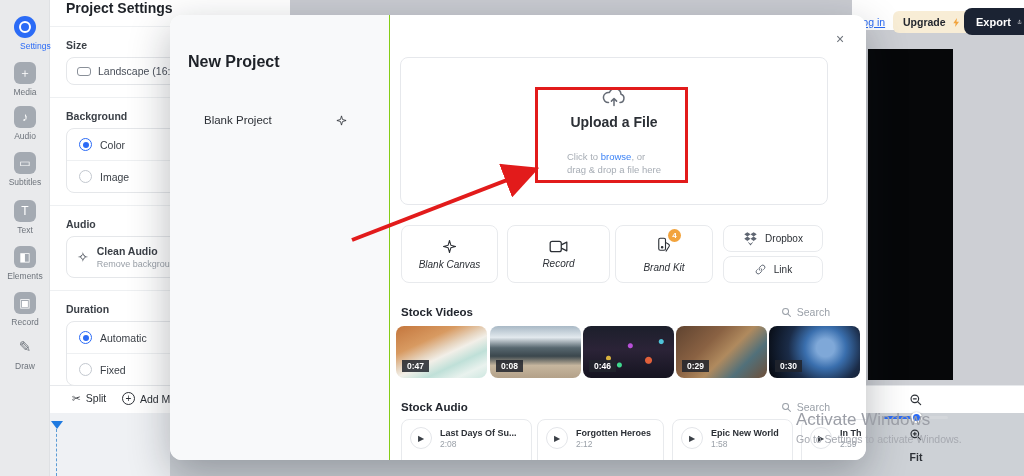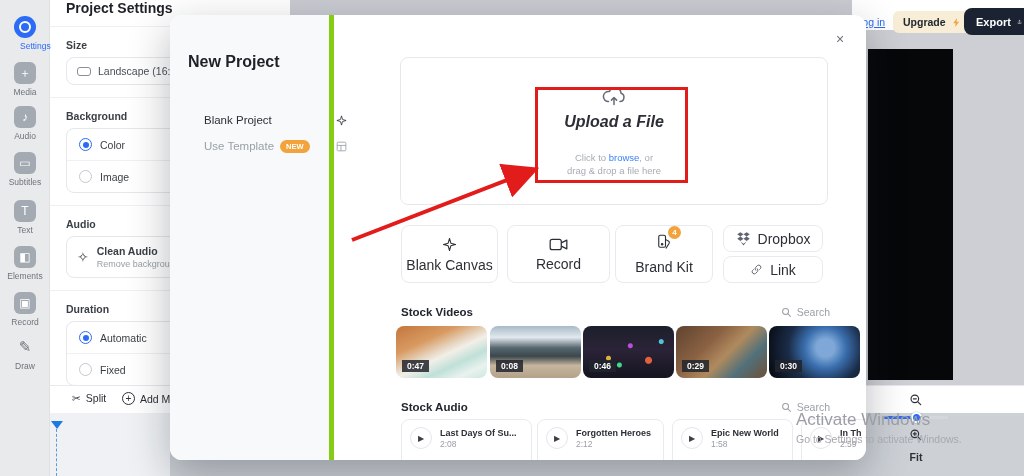--- a/index.html
+++ b/index.html
@@ -59,39 +59,39 @@
   .login-link { position:absolute; left:860px; top:16px; font-size:10.5px; color:#2b6bf6; text-decoration:underline; cursor:pointer; z-index:4; }
   .upgrade-btn { position:absolute; left:893px; top:11px; height:22px; background:#f8edd6; border-radius:6px; display:flex; align-items:center; gap:5px; padding:0 10px; font-size:10.5px; font-weight:bold; color:#22262e; cursor:pointer; z-index:4; }
   .export-btn { position:absolute; left:964px; top:8px; height:27px; width:70px; background:#1b2333; border-radius:8px 0 0 8px; display:flex; align-items:center; gap:6px; padding:0 12px; font-size:11px; font-weight:bold; color:#ffffff; cursor:pointer; z-index:4; }
 
   
   .playhead-tri { left:51px; top:421px; width:0; height:0; border-left:6px solid transparent; border-right:6px solid transparent; border-top:8px solid #1f7ae0; z-index:5; }
   .playhead-line { left:56px; top:429px; width:0; height:47px; border-left:1.5px dashed #5b9bd5; z-index:5; }
 
   
   .modal { left:170px; top:15px; width:696px; height:445px; background:#ffffff; border-radius:12px; box-shadow:0 14px 42px rgba(18,22,32,.30); overflow:hidden; z-index:10; }
-  .modal-left { position:absolute; left:0; top:0; width:164px; height:445px; background:#f8f9fa; border-right:5px solid #84cc16; }
+  .modal-left { position:absolute; left:0; top:0; width:220px; height:445px; background:#f8f9fa; border-right:1px solid #84cc16; }
   .modal-title { position:absolute; left:18px; top:38px; font-size:16px; font-weight:bold; color:#1e2228; }
   .mnav { position:absolute; left:0; width:196px; height:26px; display:flex; align-items:center; padding:0 18px; cursor:pointer; }
   .mnav .lbl { font-size:11.5px; color:#2c3036;margin-left:16px; }
   .mnav.dim .lbl { color:#9aa0a8; }
   .mnav .righto { margin-left:auto; }
   .new-badge { background:#f2a33c; color:#ffffff; font-size:7.5px; font-weight:bold; border-radius:8px; padding:2px 6px; margin-left:6px; }
   .modal-close { position:absolute; left:660px; top:14px; width:20px; height:20px; font-size:14px; color:#6d737b; text-align:center; line-height:20px; cursor:pointer; }
 
   .dropzone { position:absolute; left:230px; top:42px; width:428px; height:148px; border:1px solid #e6e8ec; border-radius:8px; background:#ffffff; display:flex; flex-direction:column; align-items:center; justify-content:center; cursor:pointer; }
-  .dz-title { font-size:16px; color:#2c3036; font-weight:bold; margin-top:6px;font-style:italic; }
-  .dz-sub { font-size:9.5px; color:#a7adb5; text-align:center; margin-top:20px; line-height:1.4; }
+  .dz-title { font-size:14px; color:#2c3036; font-weight:bold; margin-top:6px; }
+  .dz-sub { font-size:9.5px; color:#a7adb5; margin-top:20px; line-height:1.4; }
   .dz-sub .browse { color:#3b82f6; cursor:pointer; }
   .red-box { position:absolute; left:365px; top:72px; width:153px; height:96px; border:3px solid #e21b1b; z-index:6; pointer-events:none; }
   .red-arrow { position:absolute; left:170px; top:140px; z-index:6; pointer-events:none; }
 
   .action-card { position:absolute; top:210px; height:58px; border:1px solid #e8eaed; border-radius:8px; background:#fff; display:flex; flex-direction:column; align-items:center; justify-content:center; gap:4px; cursor:pointer; }
-  .action-card .alabel { font-size:14px; color:#2c3036; }
-  .mini-btn { position:absolute; height:27px; width:100px; border:1px solid #e8eaed; border-radius:8px; background:#fff; display:flex; align-items:center; justify-content:center; gap:7px; font-size:14px; color:#2c3036; cursor:pointer; }
+  .action-card .alabel { font-size:10px; color:#2c3036;font-style:italic; }
+  .mini-btn { position:absolute; height:27px; width:100px; border:1px solid #e8eaed; border-radius:8px; background:#fff; display:flex; align-items:center; justify-content:center; gap:7px; font-size:10px; color:#2c3036; cursor:pointer; }
   .bk-badge { position:absolute; top:-7px; right:-8px; background:#f2a33c; color:#fff; font-size:8px; font-weight:bold; border-radius:50%; width:13px; height:13px; line-height:13px; text-align:center; }
 
   .sec-label { position:absolute; font-size:11.5px; font-weight:bold; color:#22262e; }
   .search { position:absolute; display:flex; align-items:center; gap:5px; font-size:10.5px; color:#9aa0a8; cursor:pointer; }
 
   .thumb { position:absolute; top:311px; width:91px; height:52px; border-radius:8px; cursor:pointer; overflow:hidden; }
   .dur-badge { position:absolute; left:6px; bottom:6px; background:rgba(33,36,45,.85); color:#fff; font-size:8.5px; font-weight:bold; border-radius:0; padding:1px 5px; }
   .t1 { background:linear-gradient(155deg,#c4763d 0%,#d89a61 30%,#e6d3bd 46%,#f2efe8 55%,#bfe0d8 70%,#e9f2ee 85%,#cde7e0 100%); }
   .t2 { background:linear-gradient(180deg,#a9b9c6 0%,#e2e9ee 22%,#57676f 42%,#3b474d 58%,#c6b69e 76%,#b3a189 100%); }
   .t3 { background:radial-gradient(circle at 28% 62%,#d9b23e 0 2px,transparent 3px),radial-gradient(circle at 52% 38%,#b84fd8 0 2px,transparent 3px),radial-gradient(circle at 72% 66%,#e2603a 0 3px,transparent 4px),radial-gradient(circle at 86% 30%,#4fc3d8 0 2px,transparent 3px),radial-gradient(circle at 40% 75%,#3fd98e 0 2px,transparent 3px),linear-gradient(180deg,#1c1f2b 0%,#2b2337 45%,#151420 100%); }
@@ -247,28 +247,20 @@
   <div class="abs playhead-tri"></div>
   <div class="abs playhead-line"></div>
 
   <div class="abs modal">
     <div class="modal-left">
       <div class="modal-title">New Project</div>
       <div class="mnav" style="top:92px;">
         <span class="lbl">Blank Project</span>
         <svg class="righto" width="13" height="13" viewBox="0 0 24 24" fill="none" stroke="#2c3036" stroke-width="1.5" stroke-linejoin="round">
             <path d="M12 3.5l1.9 6.6 6.6 1.9-6.6 1.9L12 20.5l-1.9-6.6-6.6-1.9 6.6-1.9z"></path>
-          </svg>
-      </div>
-      <div class="mnav dim" style="top:118px;">
-        <span class="lbl">Use Template</span>
-        <span class="new-badge">NEW</span>
-        <svg class="righto" width="13" height="13" viewBox="0 0 24 24" fill="none" stroke="#9aa0a8" stroke-width="1.6">
-            <rect x="4" y="4" width="16" height="16" rx="2"></rect>
-            <path d="M4 10h16M11 10v10"></path>
           </svg>
       </div>
     </div>
 
     <div class="modal-close">×</div>
 
     <div class="dropzone">
       <svg width="26" height="22" viewBox="0 0 26 22" fill="none" stroke="#656b75" stroke-width="1.5" stroke-linecap="round" stroke-linejoin="round">
           <path d="M7.5 16.5a5 5 0 1 1 .9-9.9A6 6 0 0 1 20 8.3a4.2 4.2 0 0 1-1 8.2"></path>
           <path d="M13 19.5v-7m0 0-2.6 2.6M13 12.5l2.6 2.6"></path>

